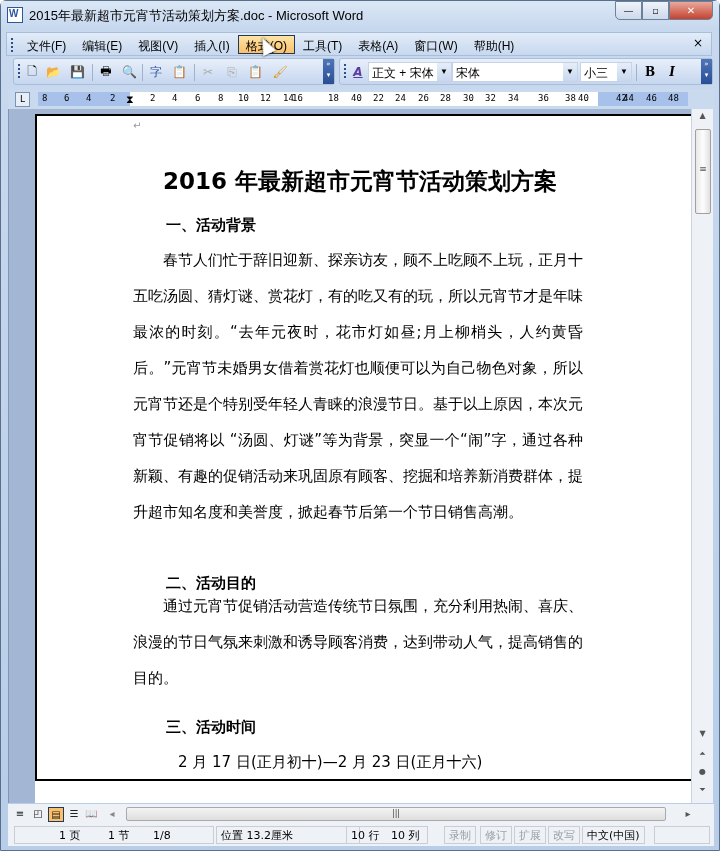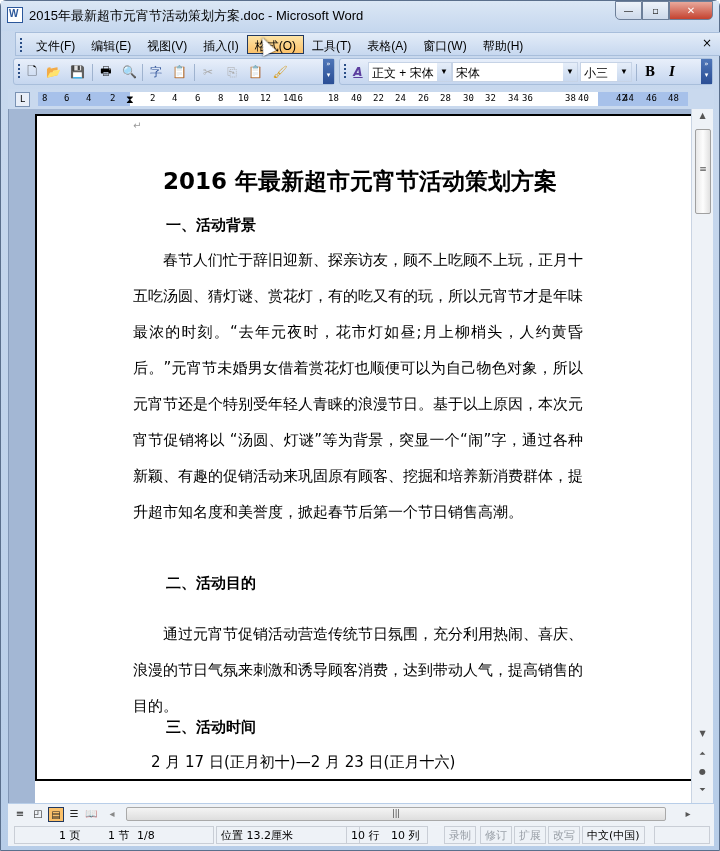--- a/index.html
+++ b/index.html
@@ -6,21 +6,21 @@
 html,body{width:720px;height:851px;overflow:hidden;background:#fff;font-family:"DejaVu Sans","Liberation Sans",sans-serif}
 .win{position:absolute;left:0;top:0;width:720px;height:851px;background:linear-gradient(#c9d9ee,#b7cde8);border:1px solid #5a6f8c;border-radius:6px 6px 0 0}
 .titlebar{position:absolute;left:0;top:0;width:718px;height:30px;background:linear-gradient(#dbe7f5,#c5d7ee)}
 .app-icon{position:absolute;left:6px;top:6px;width:16px;height:16px;background:#fff;border:1px solid #2b579a}
 .app-icon:after{content:"W";position:absolute;left:1px;top:0;font-size:10px;font-weight:bold;color:#2b579a;font-family:"Liberation Sans",sans-serif}
 .title{position:absolute;left:28px;top:6px;font-size:13px;color:#000;font-family:"Liberation Sans",sans-serif}
 .wbtns{position:absolute;right:6px;top:0;height:20px;display:flex}
 .wb{width:27px;height:19px;border:1px solid #6d7f99;background:linear-gradient(#eef3fa,#cdd9ea);display:flex;align-items:center;justify-content:center;font-size:10px;color:#333}
 .wb.close{width:44px;background:linear-gradient(#e9a99c,#c4422f);color:#fff;font-weight:bold;border-radius:0 0 5px 0}
 .wb.min{border-radius:0 0 0 5px}
-.menubar{position:absolute;left:14px;top:31px;width:706px;height:24px;background:linear-gradient(#e3ecf8,#c7d8ef);border:1px solid #a8bedb}
+.menubar{position:absolute;left:5px;top:31px;width:706px;height:24px;background:linear-gradient(#e3ecf8,#c7d8ef);border:1px solid #a8bedb}
 .grip{position:absolute;left:4px;top:5px;width:2px;height:14px;background:repeating-linear-gradient(#2a4e86 0 2px,transparent 2px 4px)}
 .menu-items{position:absolute;left:12px;top:2px;display:flex;font-size:12px;font-family:"Liberation Sans",sans-serif}
 .mi{padding:2px 7px;height:19px;border:1px solid transparent;color:#000}
 .mi.active{background:linear-gradient(#fde4a6,#fbc16a);border-color:#21385f}
 .menu-close{position:absolute;right:8px;top:3px;font-size:12px}
 .toolbar{position:absolute;top:57px;height:27px;background:linear-gradient(#e8effa,#c5d6ef);border:1px solid #a8bedb;border-radius:3px}
 .tb1{left:12px;width:322px}
 .tb2{left:338px;width:374px}
 .tbi{position:absolute;top:5px;width:16px;height:16px;font-size:12px;display:flex;align-items:center;justify-content:center}
 .sep{position:absolute;top:5px;width:1px;height:17px;background:#9fb3cf}
@@ -143,41 +143,41 @@
       <span class="num" style="left:254px">16</span>
       <span class="num" style="left:290px">18</span>
       <span class="num" style="left:313px">40</span>
       <span class="num" style="left:335px">22</span>
       <span class="num" style="left:357px">24</span>
       <span class="num" style="left:380px">26</span>
       <span class="num" style="left:402px">28</span>
       <span class="num" style="left:425px">30</span>
       <span class="num" style="left:447px">32</span>
       <span class="num" style="left:470px">34</span>
-      <span class="num" style="left:484px">36</span>
+      <span class="num" style="left:500px">36</span>
       <span class="num" style="left:527px">38</span>
       <span class="num" style="left:540px">40</span>
       <span class="num" style="left:578px">42</span>
       <span class="num" style="left:585px">44</span>
       <span class="num" style="left:608px">46</span>
       <span class="num" style="left:630px">48</span>
     </div>
   </div>
 
   <div class="docarea">
     <div class="page">
       <div class="doc" style="left:96px">
         <div class="pm" style="position:absolute;top:4px;left:0">↵</div>
         <div class="h-title" style="left:30px">2016 年最新超市元宵节活动策划方案</div>
         <div class="h2" style="top:100px">一、活动背景</div>
         <div class="para" style="top:126px;text-indent:30px">春节人们忙于辞旧迎新、探亲访友，顾不上吃顾不上玩，正月十五吃汤圆、猜灯谜、赏花灯，有的吃又有的玩，所以元宵节才是年味最浓的时刻。“去年元夜时，花市灯如昼;月上柳梢头，人约黄昏后。”元宵节未婚男女借着赏花灯也顺便可以为自己物色对象，所以元宵节还是个特别受年轻人青睐的浪漫节日。基于以上原因，本次元宵节促销将以 “汤圆、灯谜”等为背景，突显一个“闹”字，通过各种新颖、有趣的促销活动来巩固原有顾客、挖掘和培养新消费群体，提升超市知名度和美誉度，掀起春节后第一个节日销售高潮。</div>
         <div class="h2" style="top:458px">二、活动目的</div>
-        <div class="para" style="top:500px;text-indent:30px">通过元宵节促销活动营造传统节日氛围，充分利用热闹、喜庆、浪漫的节日气氛来刺激和诱导顾客消费，达到带动人气，提高销售的目的。</div>
+        <div class="para" style="top:472px;text-indent:30px">通过元宵节促销活动营造传统节日氛围，充分利用热闹、喜庆、浪漫的节日气氛来刺激和诱导顾客消费，达到带动人气，提高销售的目的。</div>
         <div class="h2" style="top:602px">三、活动时间</div>
-        <div class="para" style="top:628px;white-space:nowrap;left:18px">2 月 17 日(正月初十)—2 月 23 日(正月十六)</div>
+        <div class="para" style="top:628px;white-space:nowrap;left:45px">2 月 17 日(正月初十)—2 月 23 日(正月十六)</div>
       </div>
     </div>
     <div class="pbreak"></div>
     <div class="page2"></div>
   </div>
 
   <div class="vscroll">
     <div class="vs-btn" style="top:2px">▲</div>
     <div class="vs-thumb">≡</div>
     <div class="vs-btn" style="top:620px">▼</div>
@@ -194,21 +194,21 @@
     <div class="viewbtn" style="left:76px">📖</div>
     <div class="viewbtn" style="left:96px;color:#888">◂</div>
     <div class="hs-track">|||</div>
     <div class="viewbtn" style="left:672px;color:#555">▸</div>
   </div>
 
   <div class="statusbar">
     <div class="sb" style="left:6px;width:200px">
       <span style="margin-left:40px">1 页</span>
       <span style="margin-left:24px">1 节</span>
-      <span style="margin-left:4px">1/8</span>
+      <span style="margin-left:20px">1/8</span>
     </div>
     <div class="sb" style="left:208px;width:144px">位置 13.2厘米</div>
     <div class="sb" style="left:338px;width:82px">
       <span>10 行</span>
       <span style="margin-left:8px">10 列</span>
     </div>
     <div class="sb dim" style="left:436px">录制</div>
     <div class="sb dim" style="left:472px">修订</div>
     <div class="sb dim" style="left:506px">扩展</div>
     <div class="sb dim" style="left:540px">改写</div>

